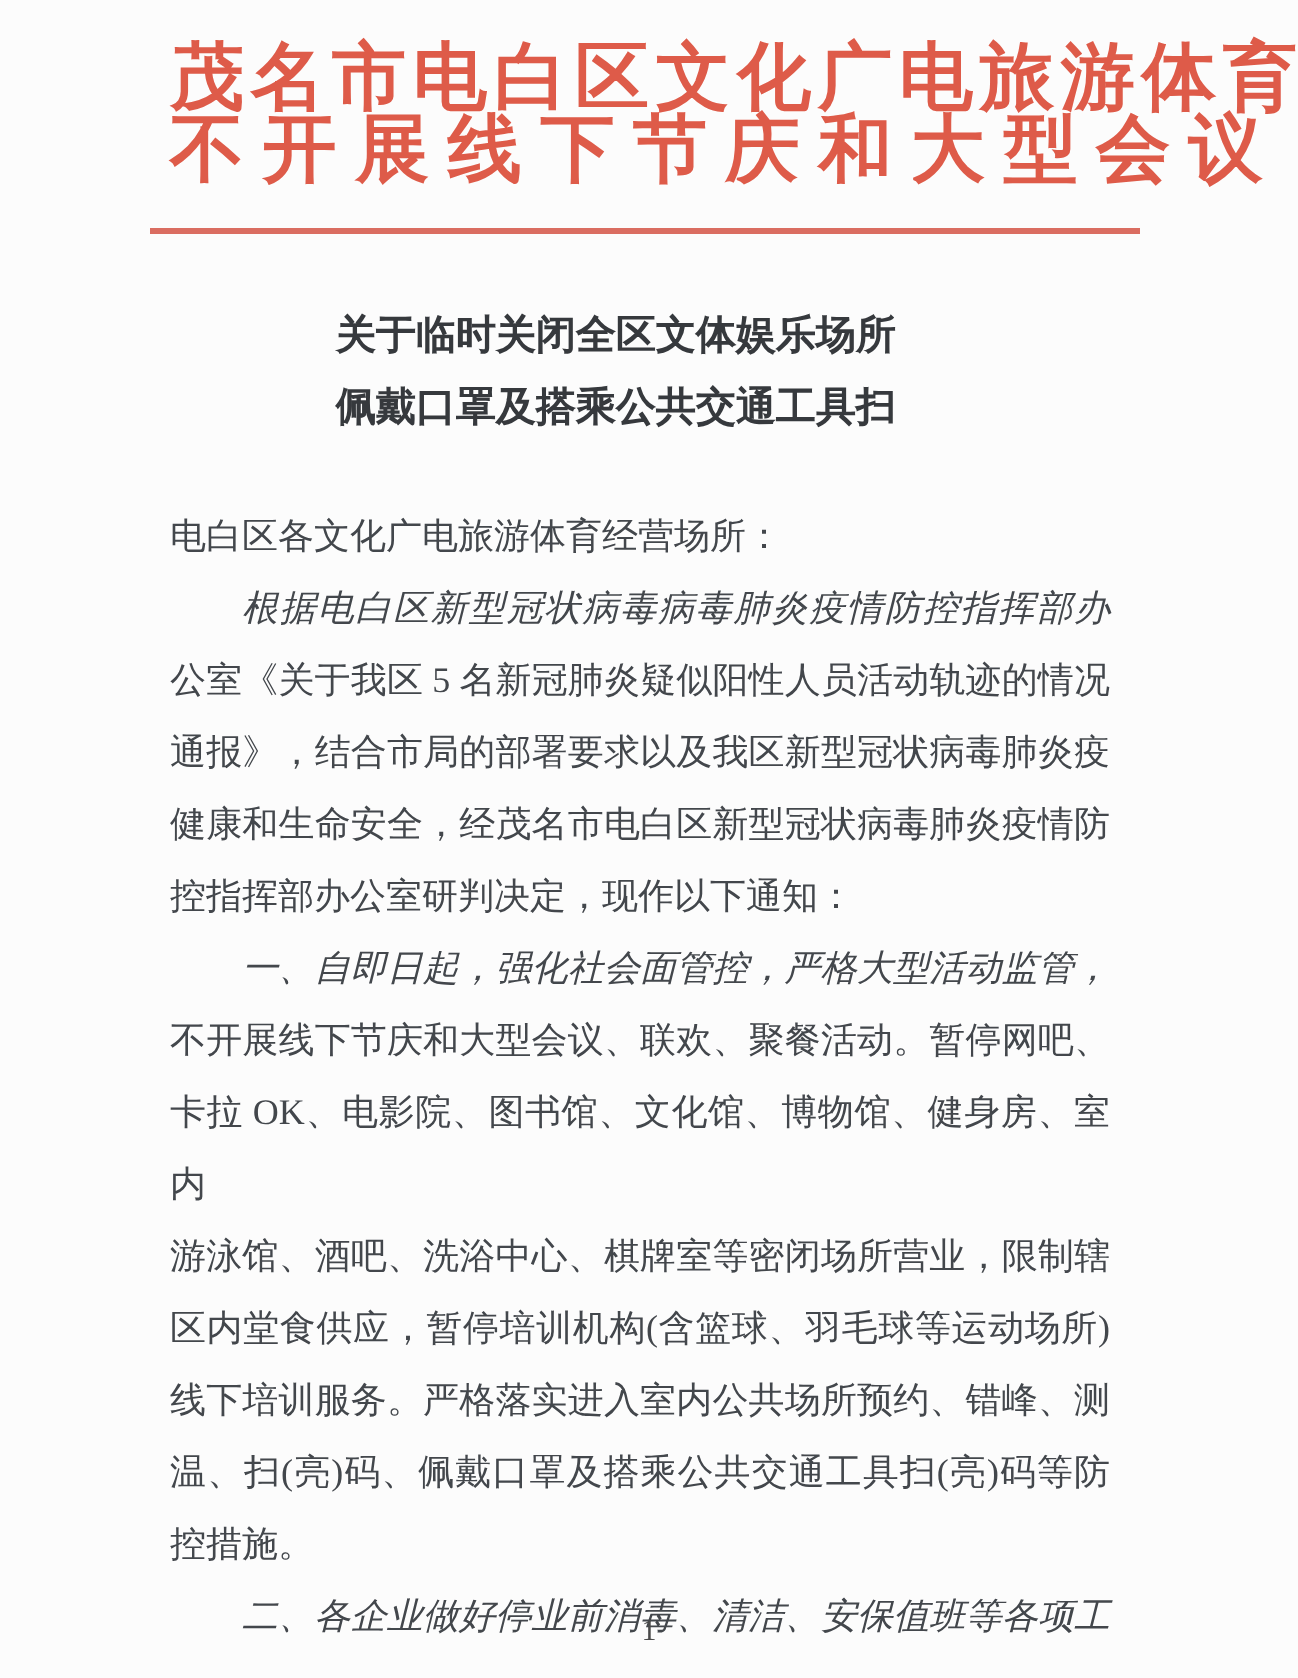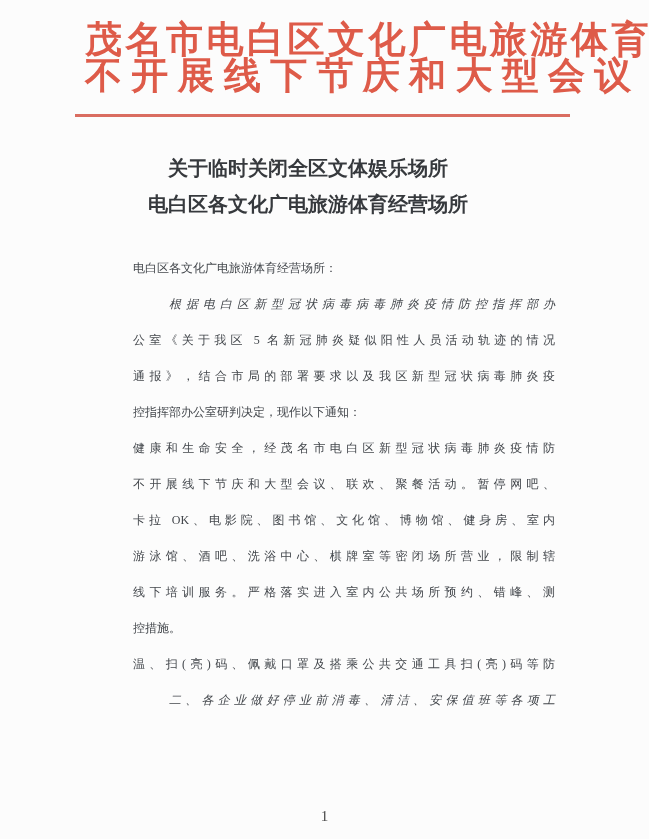--- a/index.html
+++ b/index.html
@@ -42,24 +42,23 @@
     font-weight:bold;
     font-size:20px;
     line-height:36px;
     white-space:nowrap;
   }
 
   
   .doc-body{position:absolute;top:250px;left:85px;width:470px;}
   .bl{
     color:var(--body-text);
-    font-size:12px;
+    font-size:18px;
     line-height:36px;
     text-align:left;
-    margin-left:48px;
   }
   .bl.j{text-align:justify;text-align-last:justify;text-justify:inter-character;}
   .bl.ind{text-indent:36px;font-style:italic;}
 
   
   .page-footer{position:absolute;top:806px;left:0;width:649px;text-align:center;}
   .page-num{color:var(--page-number);font-size:15px;line-height:20px;}
 </style>
 </head>
 <body>
@@ -68,41 +67,43 @@
 
   <header class="letterhead">
     <div class="lh-line l1">茂名市电白区文化广电旅游体育</div>
     <div class="lh-line l2">不开展线下节庆和大型会议</div>
   </header>
 
   <div class="red-rule"></div>
 
   <h1 class="doc-title">
     <div class="title-line">关于临时关闭全区文体娱乐场所</div>
-    <div class="title-line">电白区各文化广电旅游体育经营场所</div>
+    <div class="title-line">佩戴口罩及搭乘公共交通工具扫</div>
   </h1>
 
   <main class="doc-body">
     <div class="bl">电白区各文化广电旅游体育经营场所：</div>
 
     <div>
       <div class="bl j ind">根据电白区新型冠状病毒病毒肺炎疫情防控指挥部办</div>
       <div class="bl j">公室《关于我区 5 名新冠肺炎疑似阳性人员活动轨迹的情况</div>
       <div class="bl j">通报》，结合市局的部署要求以及我区新型冠状病毒肺炎疫</div>
+      <div class="bl j">健康和生命安全，经茂名市电白区新型冠状病毒肺炎疫情防</div>
       <div class="bl">控指挥部办公室研判决定，现作以下通知：</div>
-      <div class="bl j">健康和生命安全，经茂名市电白区新型冠状病毒肺炎疫情防</div>
     </div>
 
     <div>
+      <div class="bl j ind">一、自即日起，强化社会面管控，严格大型活动监管，</div>
       <div class="bl j">不开展线下节庆和大型会议、联欢、聚餐活动。暂停网吧、</div>
       <div class="bl j">卡拉 OK、电影院、图书馆、文化馆、博物馆、健身房、室内</div>
       <div class="bl j">游泳馆、酒吧、洗浴中心、棋牌室等密闭场所营业，限制辖</div>
+      <div class="bl j">区内堂食供应，暂停培训机构(含篮球、羽毛球等运动场所)</div>
       <div class="bl j">线下培训服务。严格落实进入室内公共场所预约、错峰、测</div>
+      <div class="bl j">温、扫(亮)码、佩戴口罩及搭乘公共交通工具扫(亮)码等防</div>
       <div class="bl">控措施。</div>
-      <div class="bl j">温、扫(亮)码、佩戴口罩及搭乘公共交通工具扫(亮)码等防</div>
     </div>
 
     <div>
       <div class="bl j ind">二、各企业做好停业前消毒、清洁、安保值班等各项工</div>
     </div>
   </main>
 
   <footer class="page-footer">
     <span class="page-num">1</span>
   </footer>

